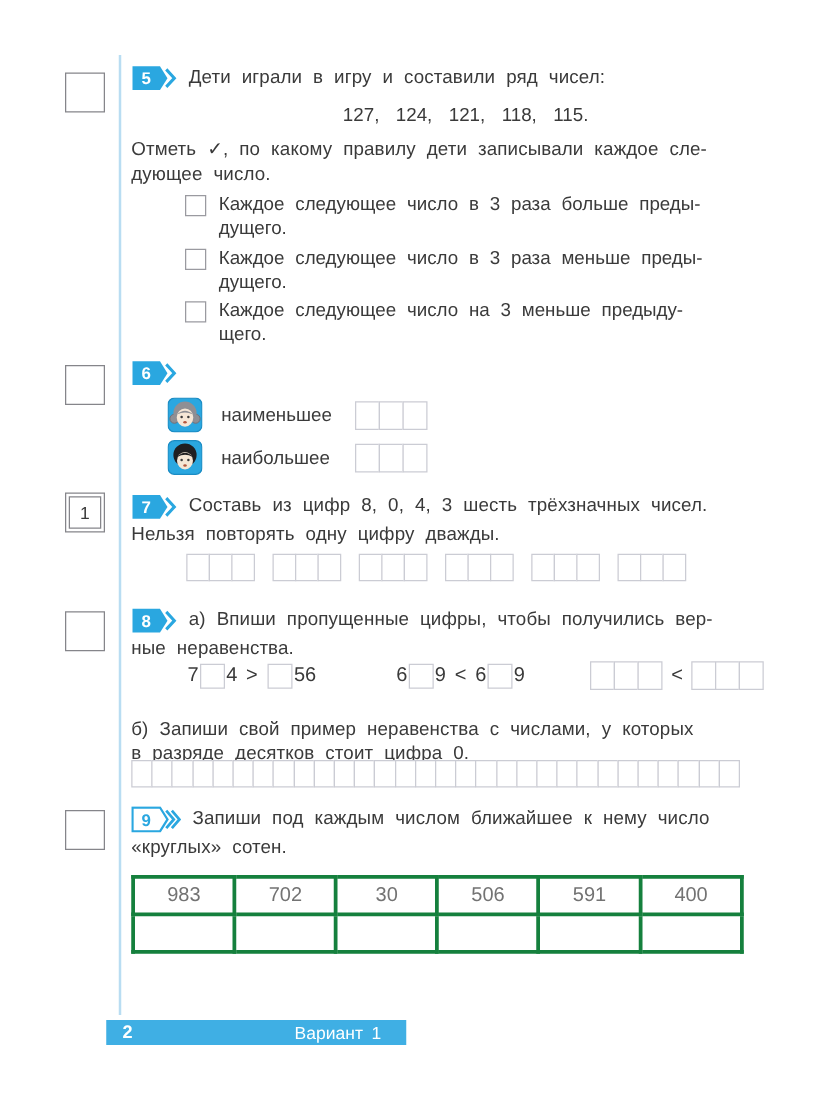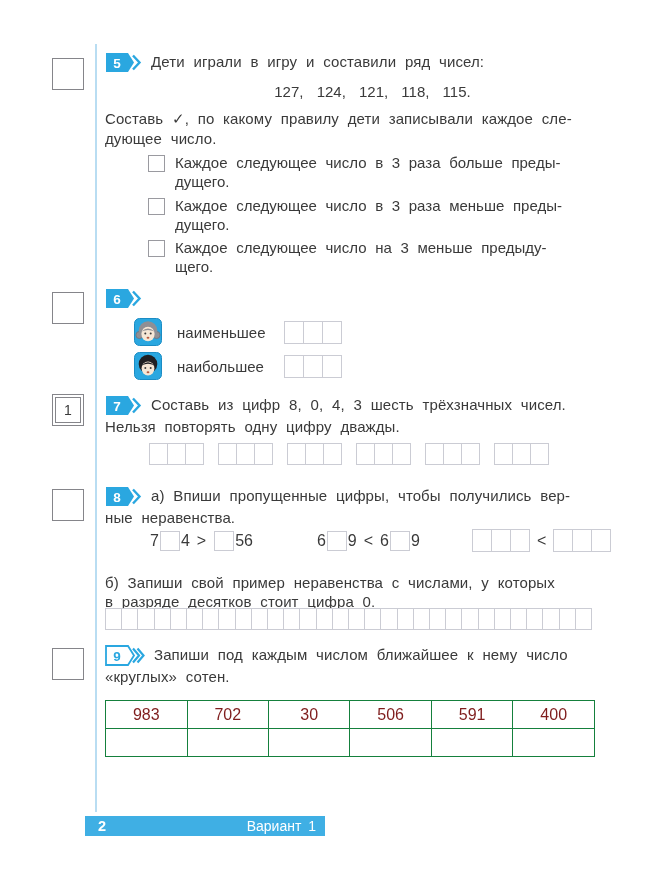--- a/index.html
+++ b/index.html
@@ -59,30 +59,30 @@
   .iop { padding:0 7px; }
 
   .longstrip { display:flex; width:487px; position:absolute; top:122px; }
   .longstrip .cell {
     flex:1; height:20px; background:#fff; border:1px solid #cbccd4; margin-left:-1px;
   }
   .longstrip .cell:first-child { margin-left:0; }
 
   table.t9 { border-collapse:collapse; position:absolute; top:55px; left:0; }
   table.t9 td {
-    border:1px solid #15803d; width:81px; height:27px;
-    text-align:center; font-size:16px; color:#7f1d1d; padding:0;
+    border:3px solid #15803d; width:81px; height:27px;
+    text-align:center; font-size:16px; color:#737373; padding:0;
   }
 
   .footer {
     position:absolute; left:85px; top:816px; width:240px; height:20px;
     background:#3fafe4; color:#ffffff; display:flex; align-items:center;
   }
   .fpage { font-weight:bold; font-size:14.5px; padding-left:13px; }
-  .fvariant { margin-left:auto; padding-right:9px; font-size:14px; word-spacing:3px; }
+  .fvariant { margin-left:auto; padding-right:20px; font-size:14px; word-spacing:3px; }
 
   svg { display:block; }
 </style>
 </head>
 <body>
 
 <div class="page">
 
   <div class="vline"></div>
 
@@ -99,21 +99,21 @@
       <span class="badge-wrap">
         <svg width="37" height="21" viewBox="0 0 37 21">
           <polygon points="1,1 23,1 29,10.5 23,20 1,20" fill="#2aa7e0"></polygon>
           <text x="12" y="15.5" text-anchor="middle" font-size="13.5" font-weight="bold" fill="#ffffff">5</text>
           <path d="M28,3.5 L34.5,10.5 L28,17.5" stroke="#2aa7e0" stroke-width="2.4" fill="none"></path>
         </svg>
       </span><span class="txt">Дети играли в игру и составили ряд чисел:</span>
     </div>
     <div class="seq">127, 124, 121, 118, 115.</div>
     <div class="para" style="margin-top:9px">
-      <span class="txt">Составь ✓, по какому правилу дети записывали каждое сле-
+      <span class="txt">Отметь ✓, по какому правилу дети записывали каждое сле-
 дующее число.</span>
     </div>
     <div style="margin-top:6px">
       <div class="opt">
         <div class="checkbox"></div>
         <div class="opt-text">Каждое следующее число в 3 раза больше преды-
 дущего.</div>
       </div>
       <div class="opt">
         <div class="checkbox"></div>

